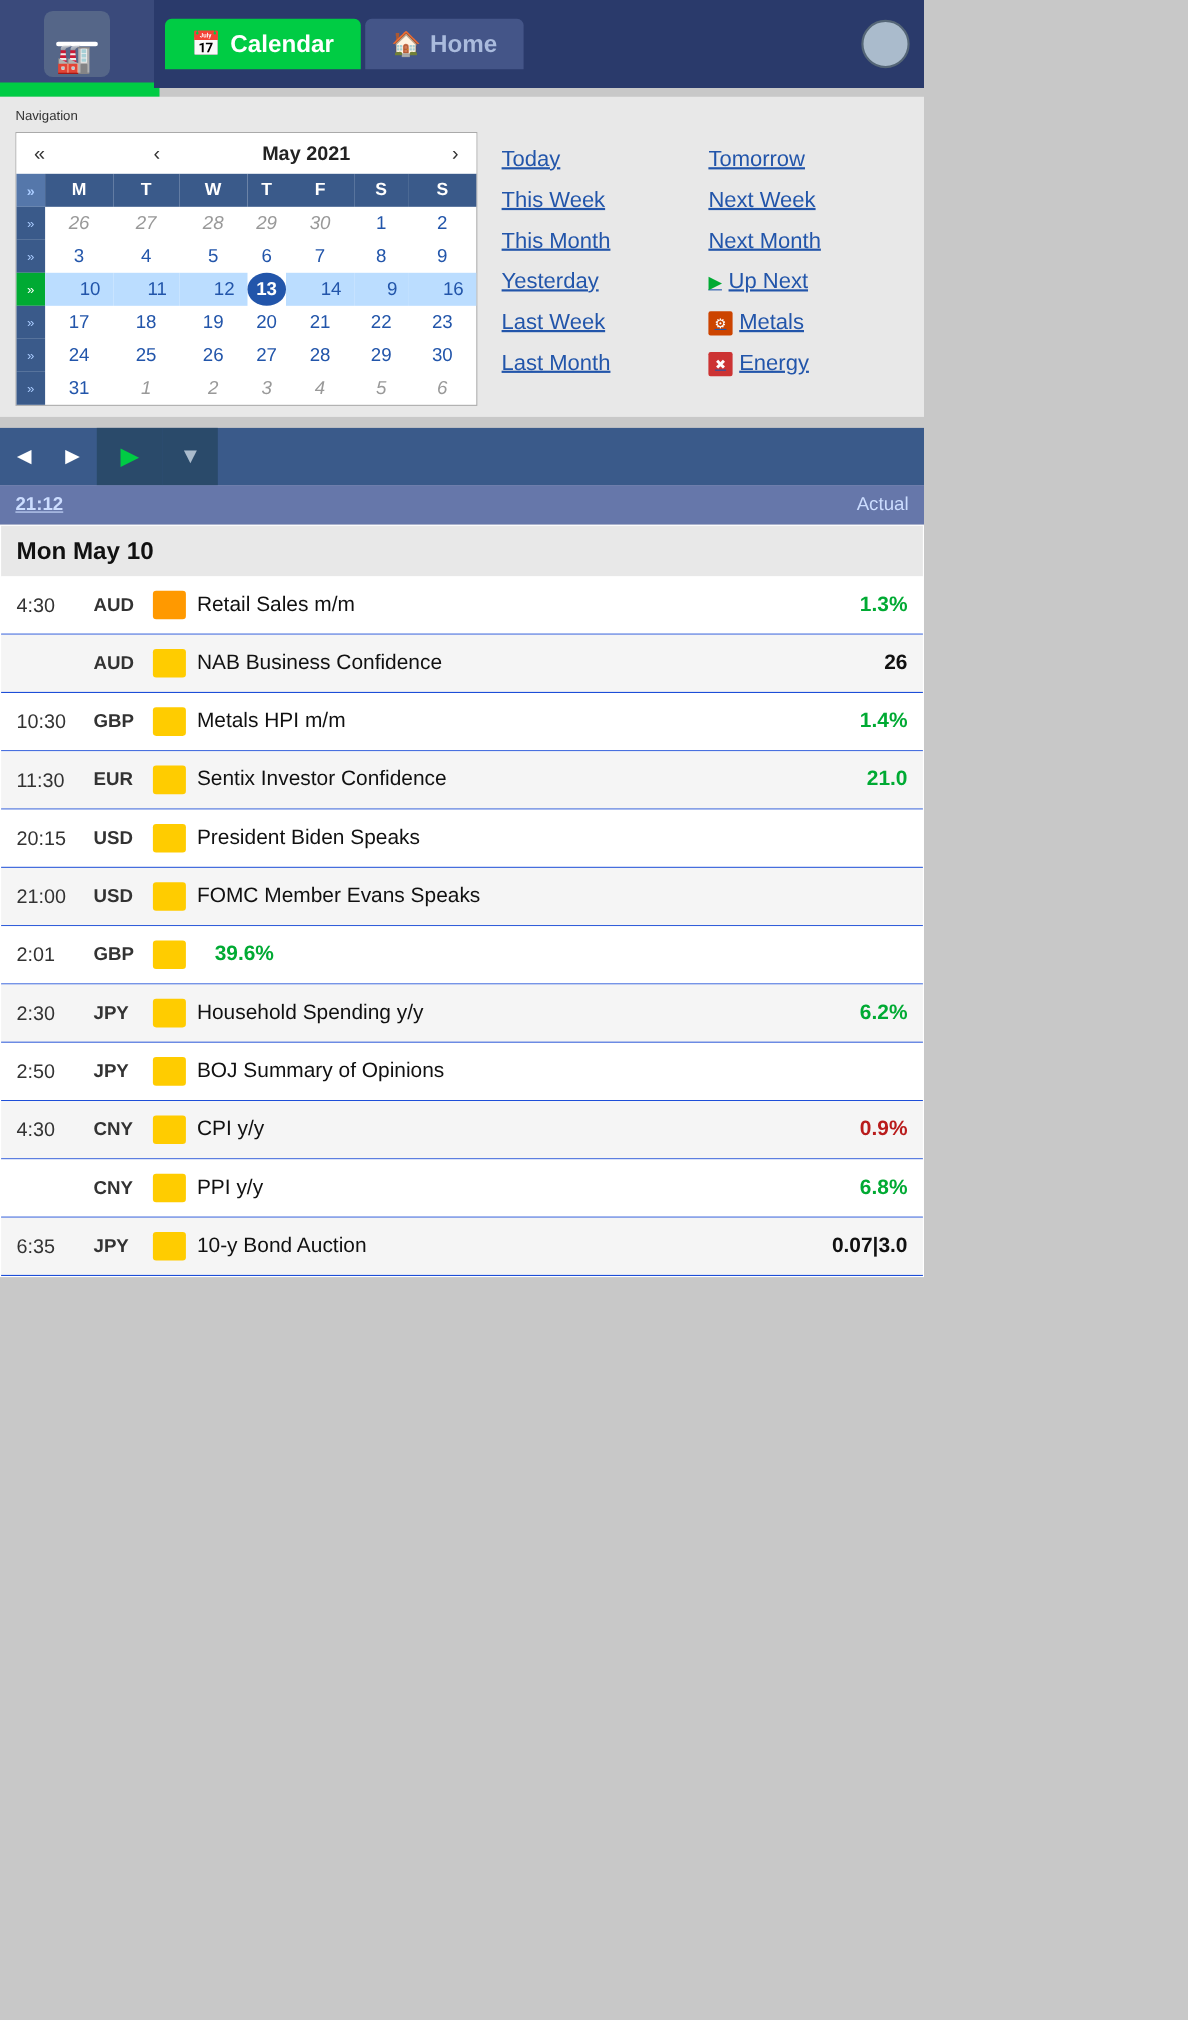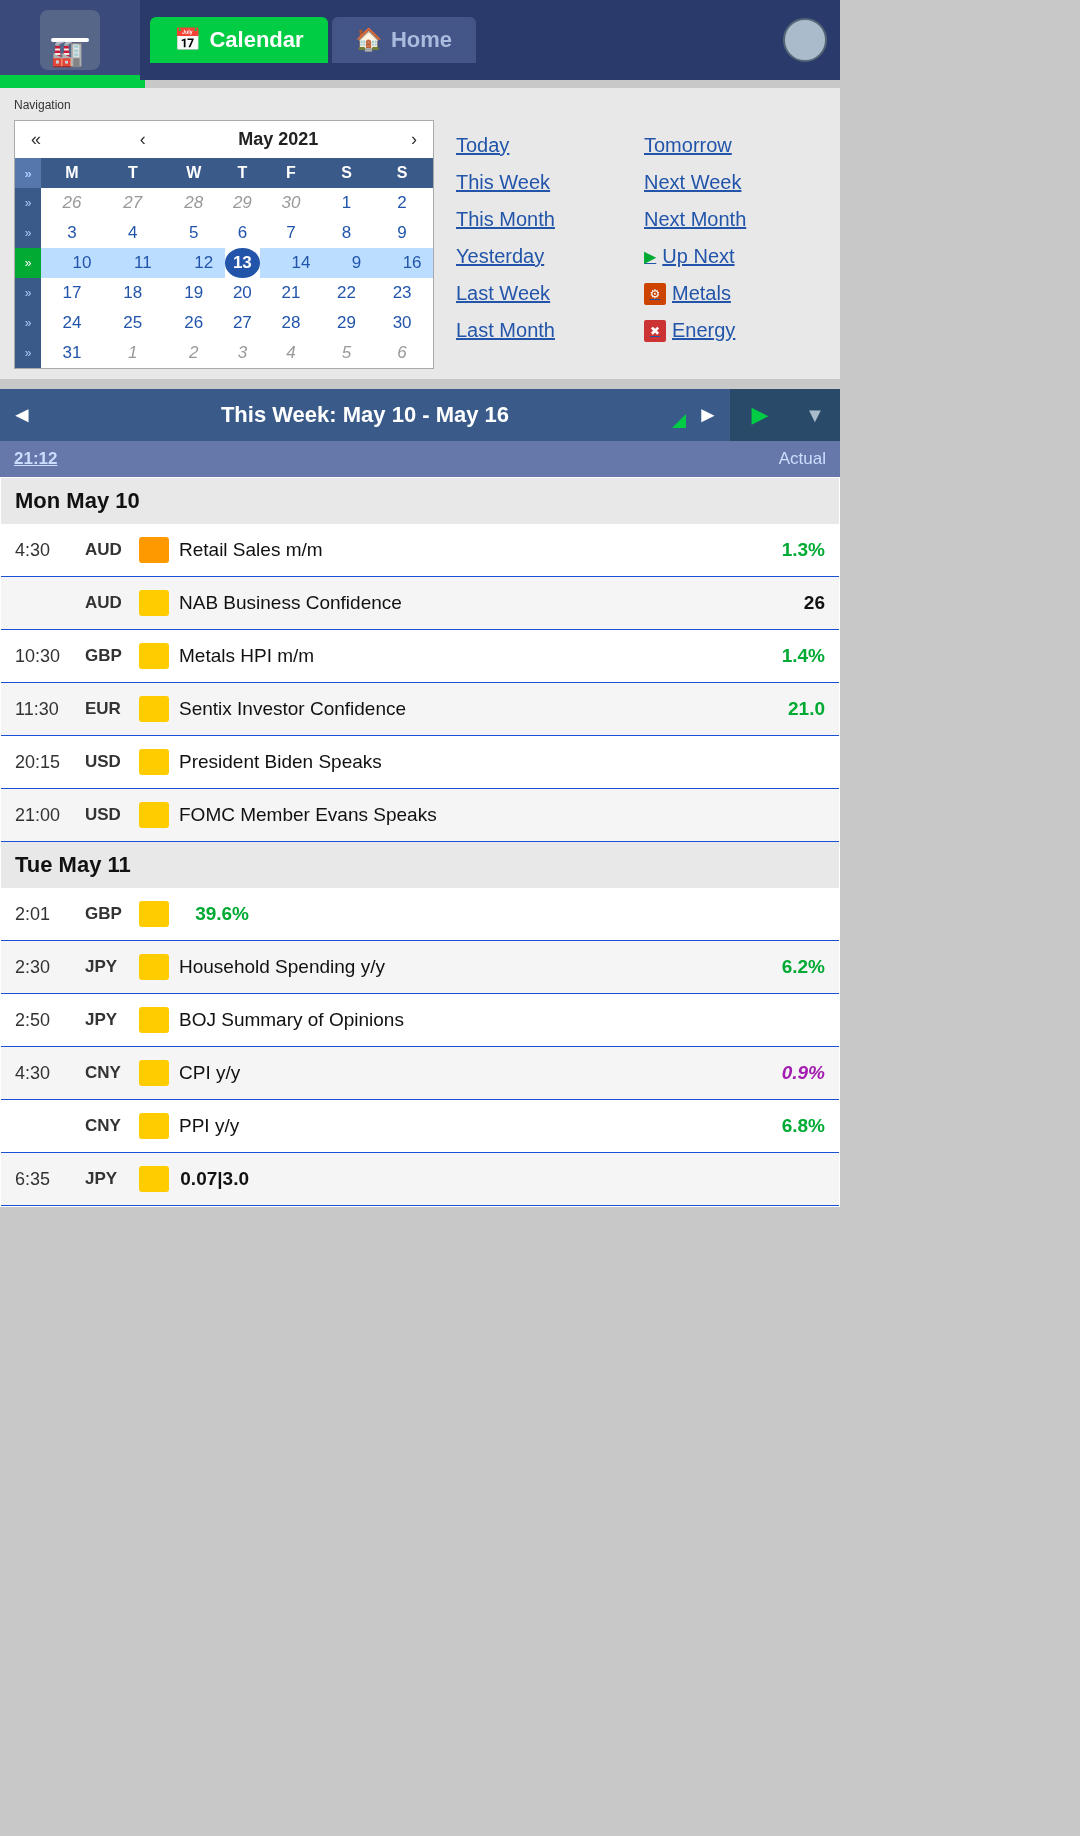--- a/index.html
+++ b/index.html
@@ -397,21 +397,21 @@
       font-size: 19px;
       color: #111;
     }
     .event-actual {
       font-size: 19px;
       font-weight: bold;
       min-width: 70px;
       text-align: right;
     }
     .actual-green { color: #00aa33; }
-    .actual-red { color: #a21caf; font-style: italic; }
+    .actual-red { color: #b91c1c; }
     .actual-black { color: #111; }
   </style>
 </head>
 <body>
 
 <div class="header">
   <div class="header-logo">
     <div class="logo-icon">
       <span style="font-size:26px;color:white;">🏭</span>
     </div>
@@ -550,21 +550,20 @@
       <a>
         <span class="energy-icon">✖</span>
         Energy
       </a>
     </div>
   </div>
 </div>
 
 <div class="week-nav-bar">
   <button class="week-nav-prev">◄</button>
-  <div class="week-nav-title">This Week: May 10 - May 16</div>
   <button class="week-nav-next">►</button>
   <button class="week-nav-play">
     <span style="color:#00cc44;font-size:22px;">▶</span>
   </button>
   <button class="week-nav-filter">
     <span style="font-size:20px;">▼</span>
   </button>
 </div>
 
 <div class="sub-header-row">
@@ -629,21 +628,20 @@
   <div class="event-row alt">
     <span class="event-time">21:00</span>
     <span class="event-currency">USD</span>
     <div class="event-impact">
         <div class="impact-med"></div>
       </div>
     <span class="event-name">FOMC Member Evans Speaks</span>
     <span class="event-actual actual-black"></span>
   </div>
 
-  <div class="day-header">Tue May 11</div>
 
   <div class="event-row">
     <span class="event-time">2:01</span>
     <span class="event-currency">GBP</span>
     <div class="event-impact">
         <div class="impact-med"></div>
       </div>
     <span class="event-actual actual-green">39.6%</span>
   </div>
 
@@ -686,16 +684,17 @@
     <span class="event-name">PPI y/y</span>
     <span class="event-actual actual-green">6.8%</span>
   </div>
 
   <div class="event-row alt">
     <span class="event-time">6:35</span>
     <span class="event-currency">JPY</span>
     <div class="event-impact">
         <div class="impact-med"></div>
       </div>
+    <span class="event-name">10-y Bond Auction</span>
     <span class="event-actual actual-black">0.07|3.0</span>
   </div>
 
 </div>
 
 </body></html>

